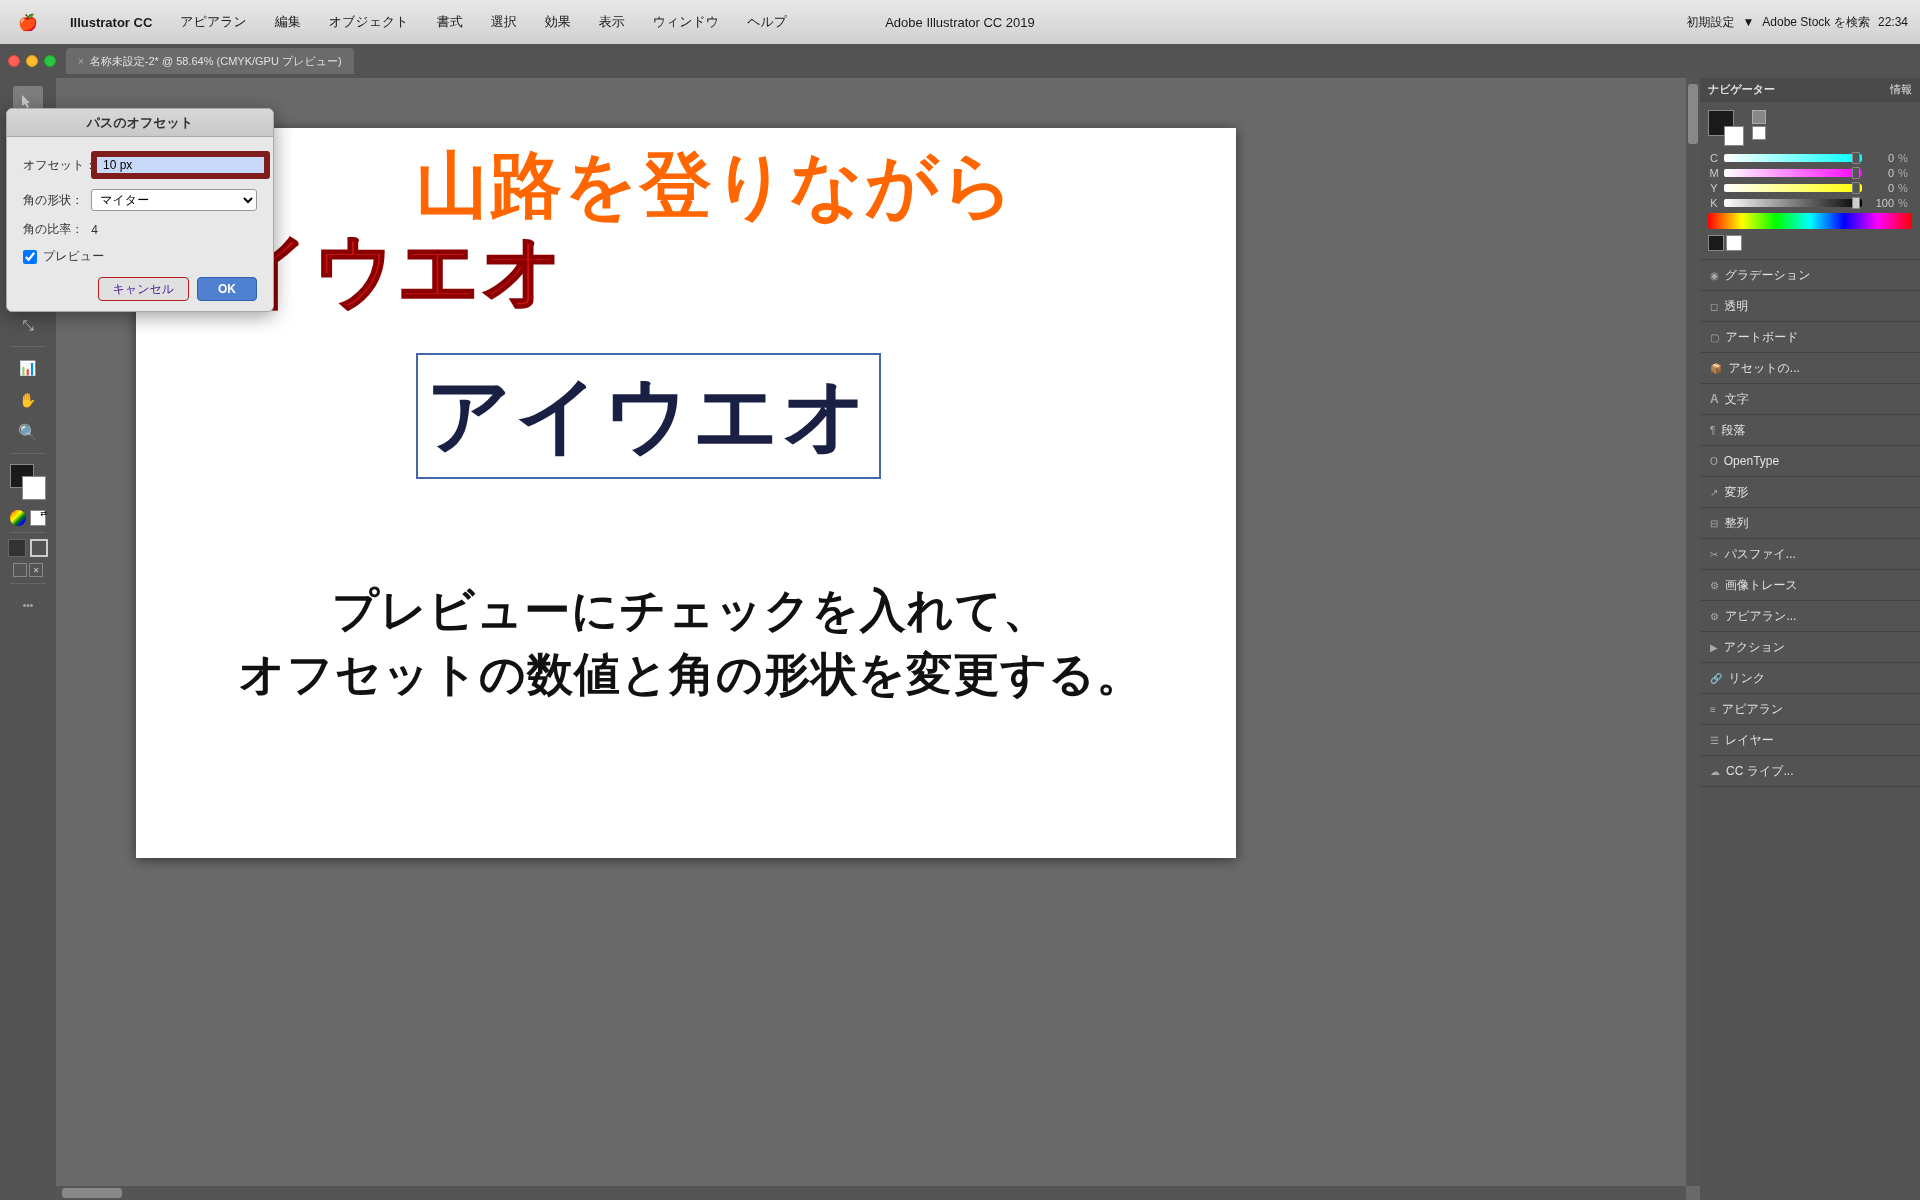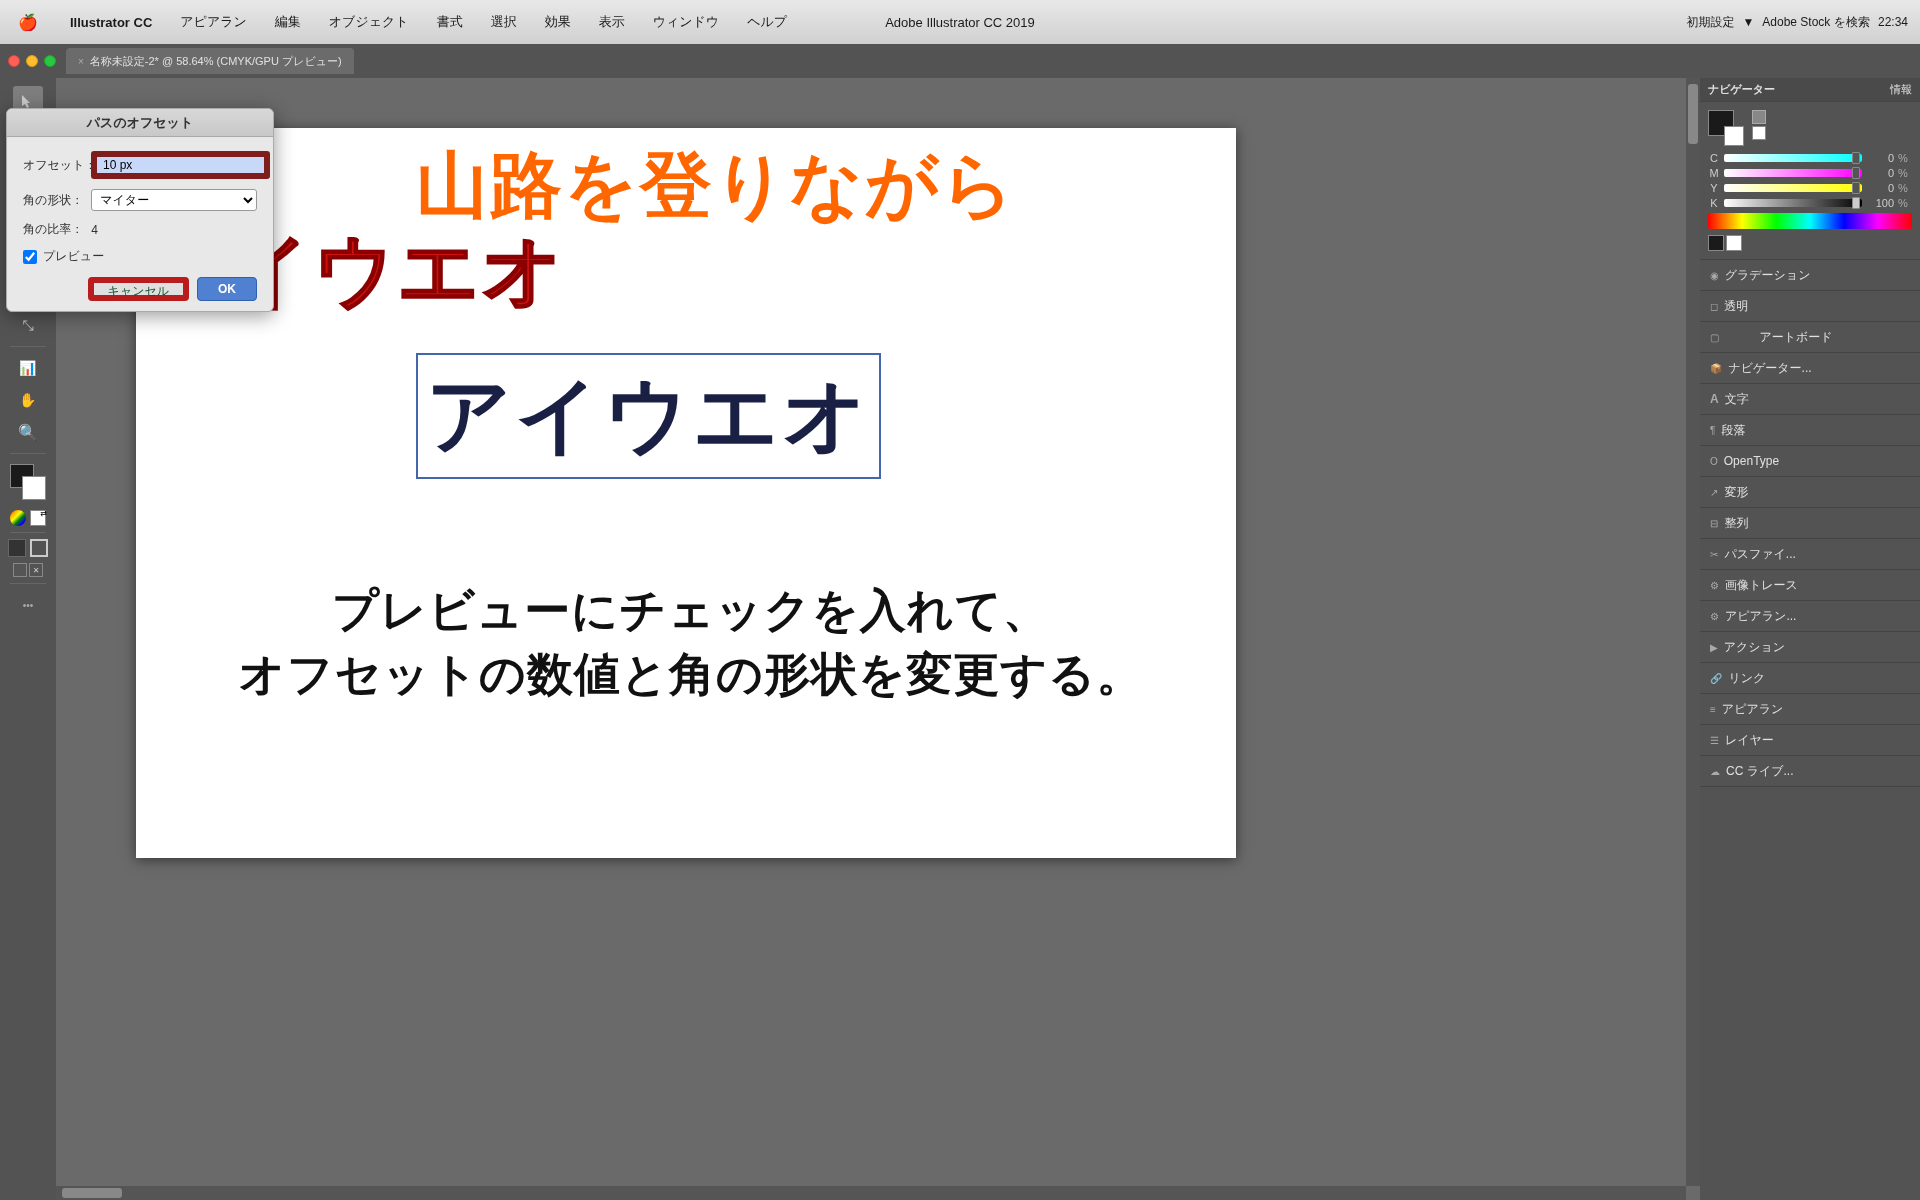--- a/index.html
+++ b/index.html
@@ -368,25 +368,25 @@
     }
     .dialog-buttons {
       display: flex;
       justify-content: flex-end;
       gap: 8px;
     }
     .btn-cancel {
       height: 24px;
       padding: 0 14px;
       background: #e0e0e0;
-      border: 6px solid #b91c1c;
+      border: 1px solid #b91c1c;
       border-radius: 4px;
       font-size: 12px;
       cursor: pointer;
-      color: #14532d;
+      color: #4c1d95;
     }
     .btn-ok {
       height: 24px;
       padding: 0 20px;
       background: #5080d0;
       border: 1px solid #3060b0;
       border-radius: 4px;
       font-size: 12px;
       font-weight: 600;
       cursor: pointer;
@@ -662,27 +662,27 @@
   </div>
   <div class="rpanel-section">
     <div class="rpanel-header">
       <span style="font-size:10px;color:#aaa;">◻</span>
       <span style="font-size:12px;color:#e0e0e0;">透明</span>
     </div>
   </div>
   <div class="rpanel-section">
     <div class="rpanel-header">
       <span style="font-size:10px;color:#aaa;">▢</span>
-      <span style="font-size:12px;color:#e0e0e0;margin-left:34px;">アートボード</span>
+      <span style="font-size:12px;color:#e0e0e0;">アートボード</span>
     </div>
   </div>
   <div class="rpanel-section">
     <div class="rpanel-header">
       <span style="font-size:10px;color:#aaa;">📦</span>
-      <span style="font-size:12px;color:#e0e0e0;">ナビゲーター...</span>
+      <span style="font-size:12px;color:#e0e0e0;">アセットの...</span>
     </div>
   </div>
   <div class="rpanel-section">
     <div class="rpanel-header">
       <span style="font-size:12px;color:#aaa;font-weight:bold;">A</span>
       <span style="font-size:12px;color:#e0e0e0;">文字</span>
     </div>
   </div>
   <div class="rpanel-section">
     <div class="rpanel-header">

